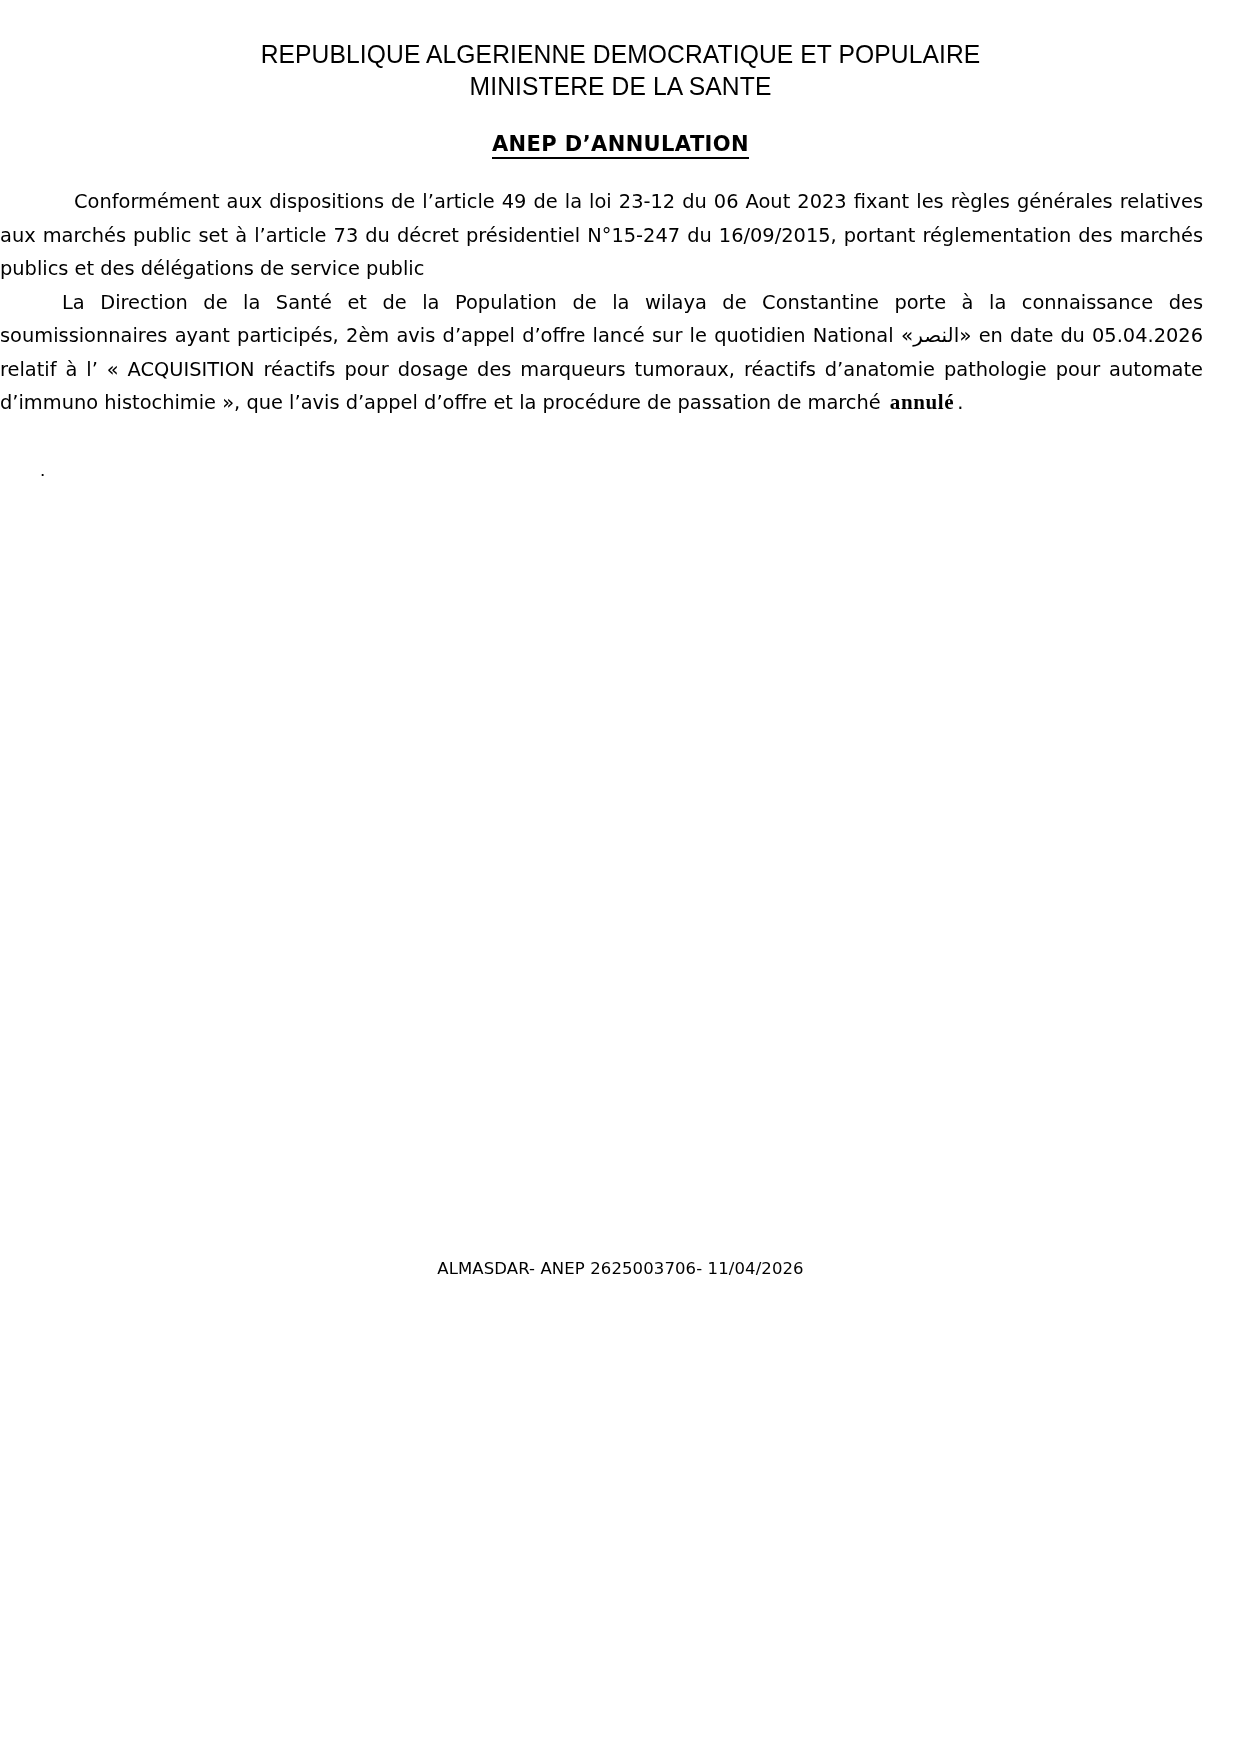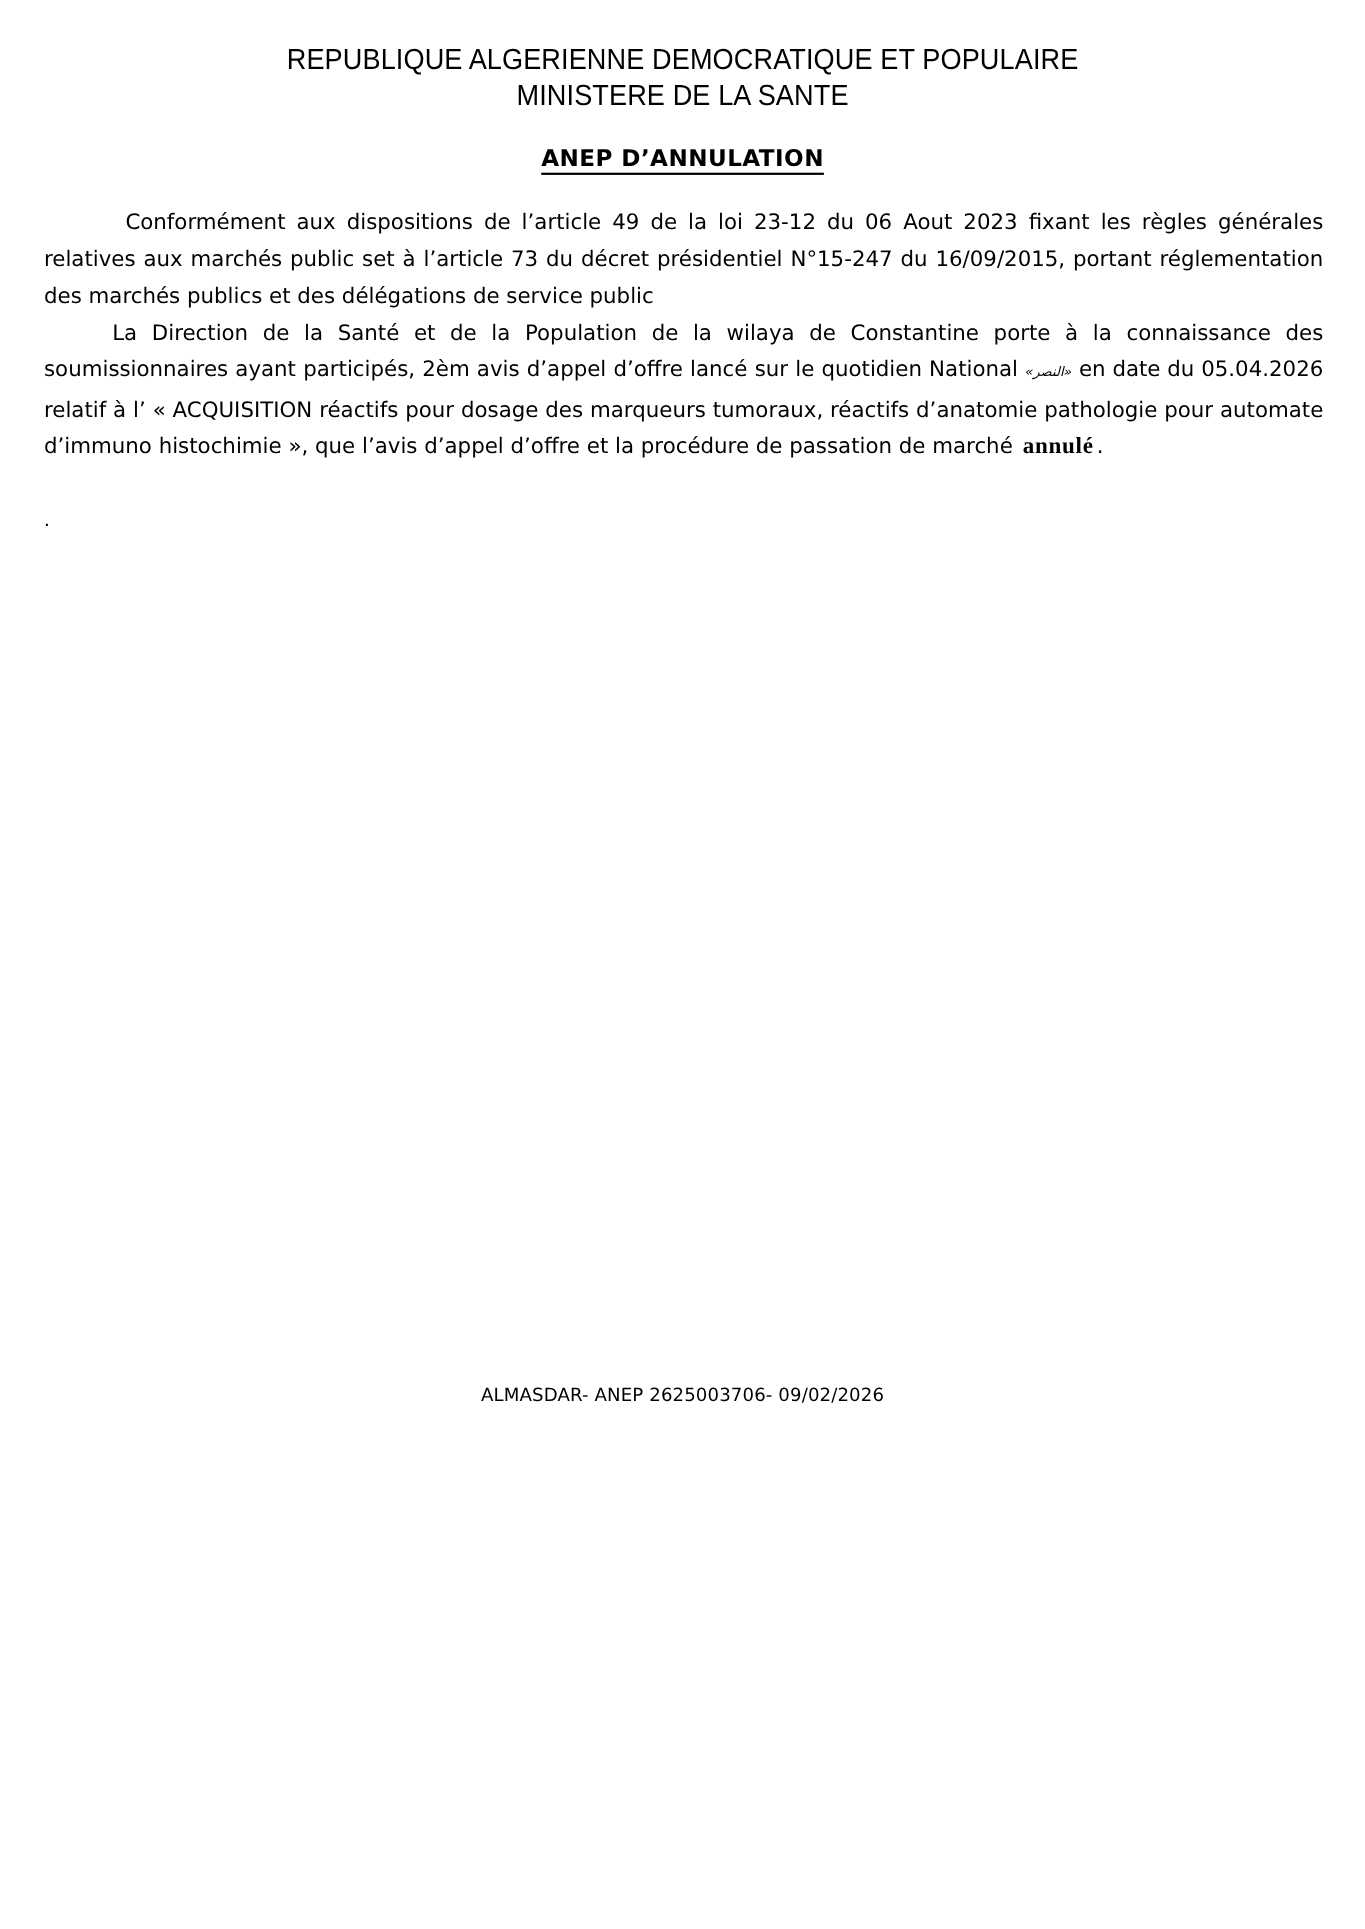--- a/index.html
+++ b/index.html
@@ -67,43 +67,41 @@
     font-weight: bold;
     font-size: 21px;
     letter-spacing: 0.4px;
     border-bottom: 2.2px solid #000;
     padding-bottom: 1px;
   }
 
   
   .body-block {
     margin-top: 26px;
-    margin-left: 40px;
     margin-right: 38px;
     font-family: "DejaVu Sans", "Liberation Sans", sans-serif;
     font-size: 19.4px;
     line-height: 33.5px;
     text-align: justify;
     text-justify: inter-word;
   }
   .para {
     margin: 0;
     text-align: justify;
   }
   .para + .para { margin-top: 0; }
   .indent { display: inline-block; width: 74px; }
   .indent-sm { display: inline-block; width: 62px; }
 
   .b { font-weight: normal; }
   .arabic {
     font-family: "DejaVu Sans", sans-serif;
     direction: rtl;
     unicode-bidi: embed;
-    font-size: 12px;
-    font-style: italic;
+    font-size: 20px;
   }
   .tight { letter-spacing: -0.1px; }
   .annule {
     font-family: Liberation Serif, serif;
     font-size: 21px;
     font-weight: 600;
     letter-spacing: 0.6px;
     padding: 0 3px;
   }
   .trailing-dot {
@@ -146,15 +144,15 @@
       <span class="indent"></span><span>Conformément aux dispositions de l’article 49 de la loi 23-12 du 06 Aout 2023 fixant les règles générales relatives aux marchés public set à l’article 73 du décret présidentiel N°15-247 du 16/09/2015, portant réglementation des marchés publics et des délégations de service public</span>
     </p>
 
     <p class="para">
       <span class="indent-sm"></span><span>La Direction de la Santé et de la Population de la wilaya de Constantine porte à la connaissance des soumissionnaires ayant participés,  2èm avis d’appel d’offre lancé sur le quotidien National </span><span class="arabic">«النصر»</span><span class="tight"> en date du </span><span class="b">05.04.2026</span><span> relatif à l’ « </span><span class="b">ACQUISITION   réactifs pour dosage des marqueurs tumoraux, réactifs d’anatomie pathologie pour automate d’immuno histochimie »</span><span>, que l’avis d’appel d’offre  et  la procédure de passation  de marché  </span><span class="annule">annulé</span><span>.</span>
     </p>
   </div>
 
   <div class="trailing-dot">.</div>
 
-  <div class="footer">ALMASDAR- ANEP 2625003706- 09/02/2026</div>
+  <div class="footer">ALMASDAR- ANEP 2625003706- 11/04/2026</div>
 
 </div>
 
 </body></html>

